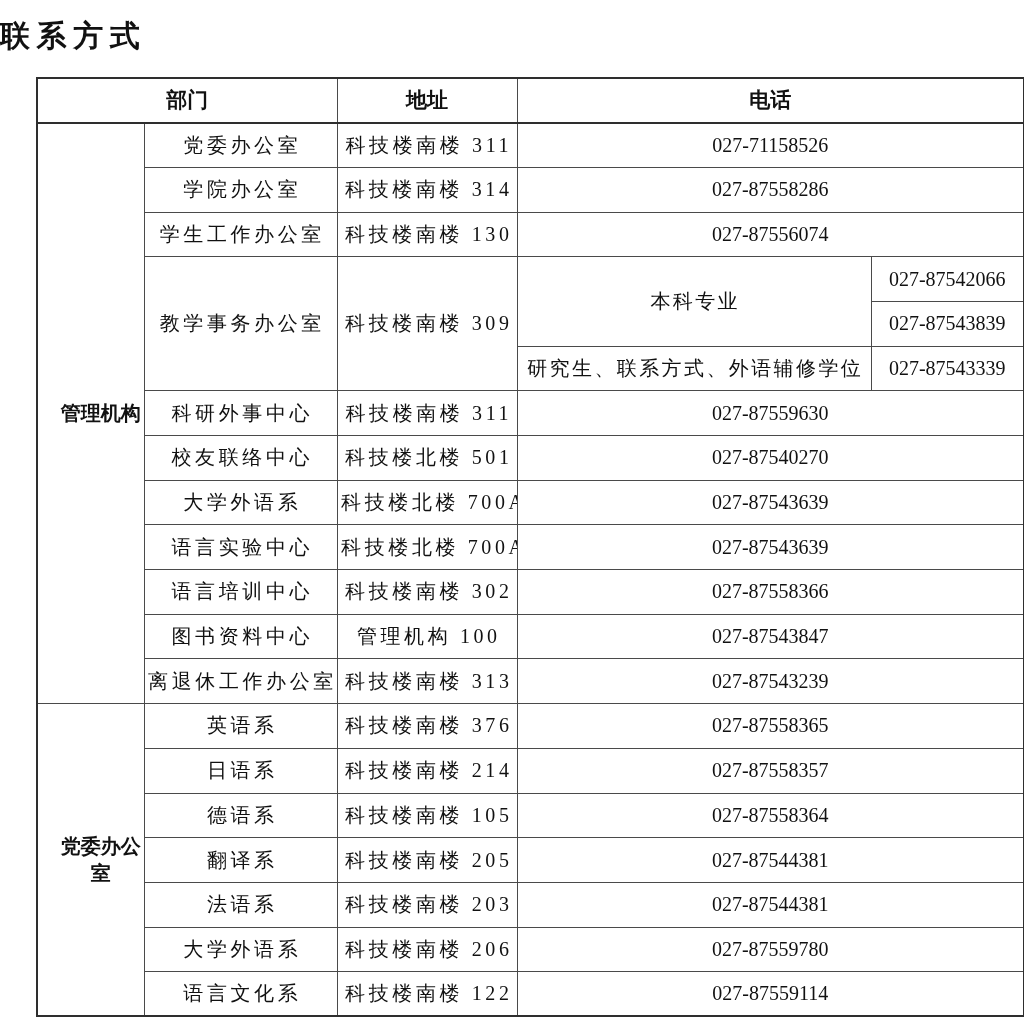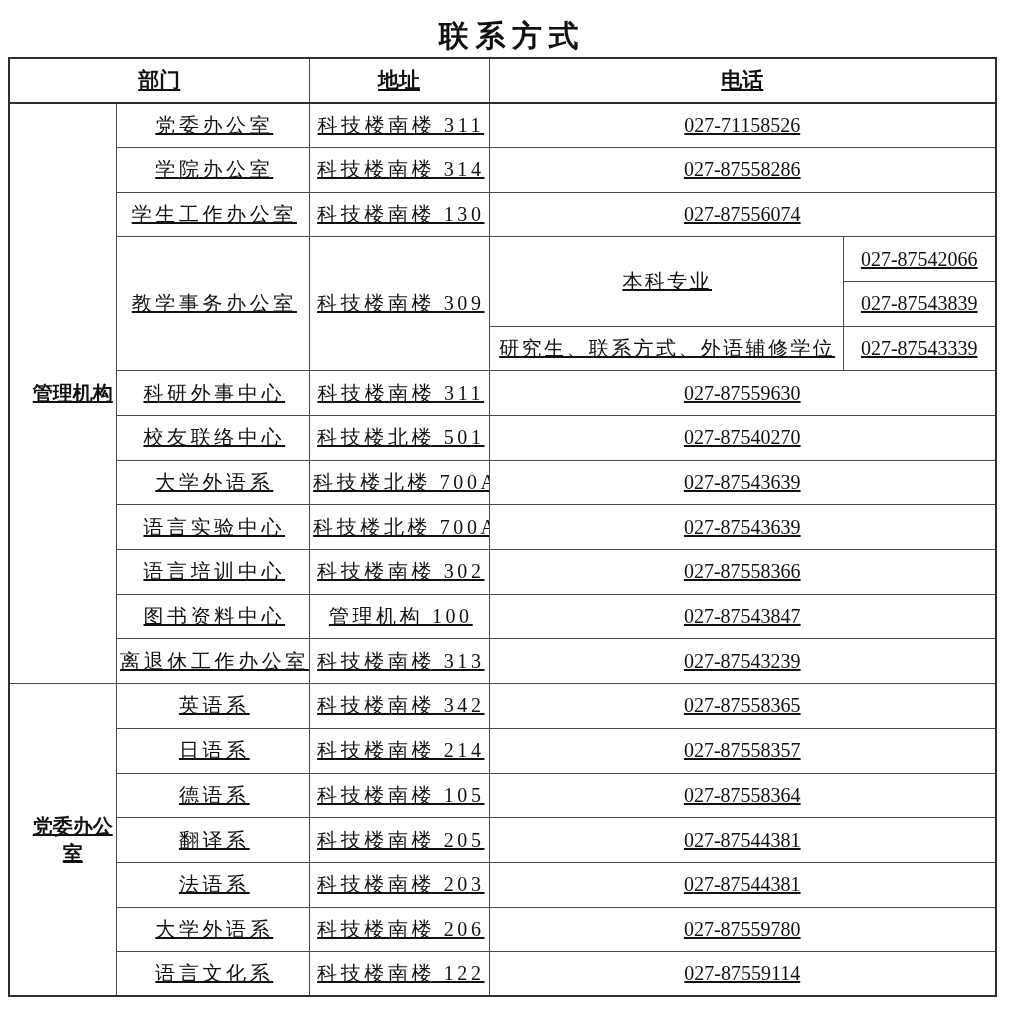--- a/index.html
+++ b/index.html
@@ -16,32 +16,32 @@
     overflow: hidden;
     font-family: "Liberation Serif", "DejaVu Serif", serif;
     color: var(--text-color);
   }
   .page {
     width: 1024px;
     height: 1024px;
     padding-top: 16px;
   }
   .page-title {
-    text-align: center;
+    text-align: left;
     font-size: 30px;
     font-weight: bold;
     letter-spacing: 0.22em;
+    margin-bottom: 20px;
     font-family: "Liberation Serif", "DejaVu Serif", serif;
   }
   table.contact-table {
     border-collapse: collapse;
     table-layout: fixed;
     width: 987px;
-    margin-left: 8px;
-    text-decoration: underline;
+    margin-left: 36px;
   }
   .contact-table td, .contact-table th {
     border: 1.5px solid var(--border-color);
     text-align: center;
     vertical-align: middle;
     height: 44.7px;
     font-size: 20px;
     overflow: hidden;
   }
   .contact-table { border: 2px solid var(--outer-border-color); }
@@ -155,21 +155,21 @@
           <td class="phone-cell" colspan="2">027-87543847</td>
         </tr>
         <tr>
           <td class="department-cell">离退休工作办公室</td>
           <td class="address-cell">科技楼南楼 313</td>
           <td class="phone-cell" colspan="2">027-87543239</td>
         </tr>
         <tr>
           <td class="group-label-cell" rowspan="7">党委办公室</td>
           <td class="department-cell">英语系</td>
-          <td class="address-cell">科技楼南楼 342</td>
+          <td class="address-cell">科技楼南楼 376</td>
           <td class="phone-cell" colspan="2">027-87558365</td>
         </tr>
         <tr>
           <td class="department-cell">日语系</td>
           <td class="address-cell">科技楼南楼 214</td>
           <td class="phone-cell" colspan="2">027-87558357</td>
         </tr>
         <tr>
           <td class="department-cell">德语系</td>
           <td class="address-cell">科技楼南楼 105</td>

